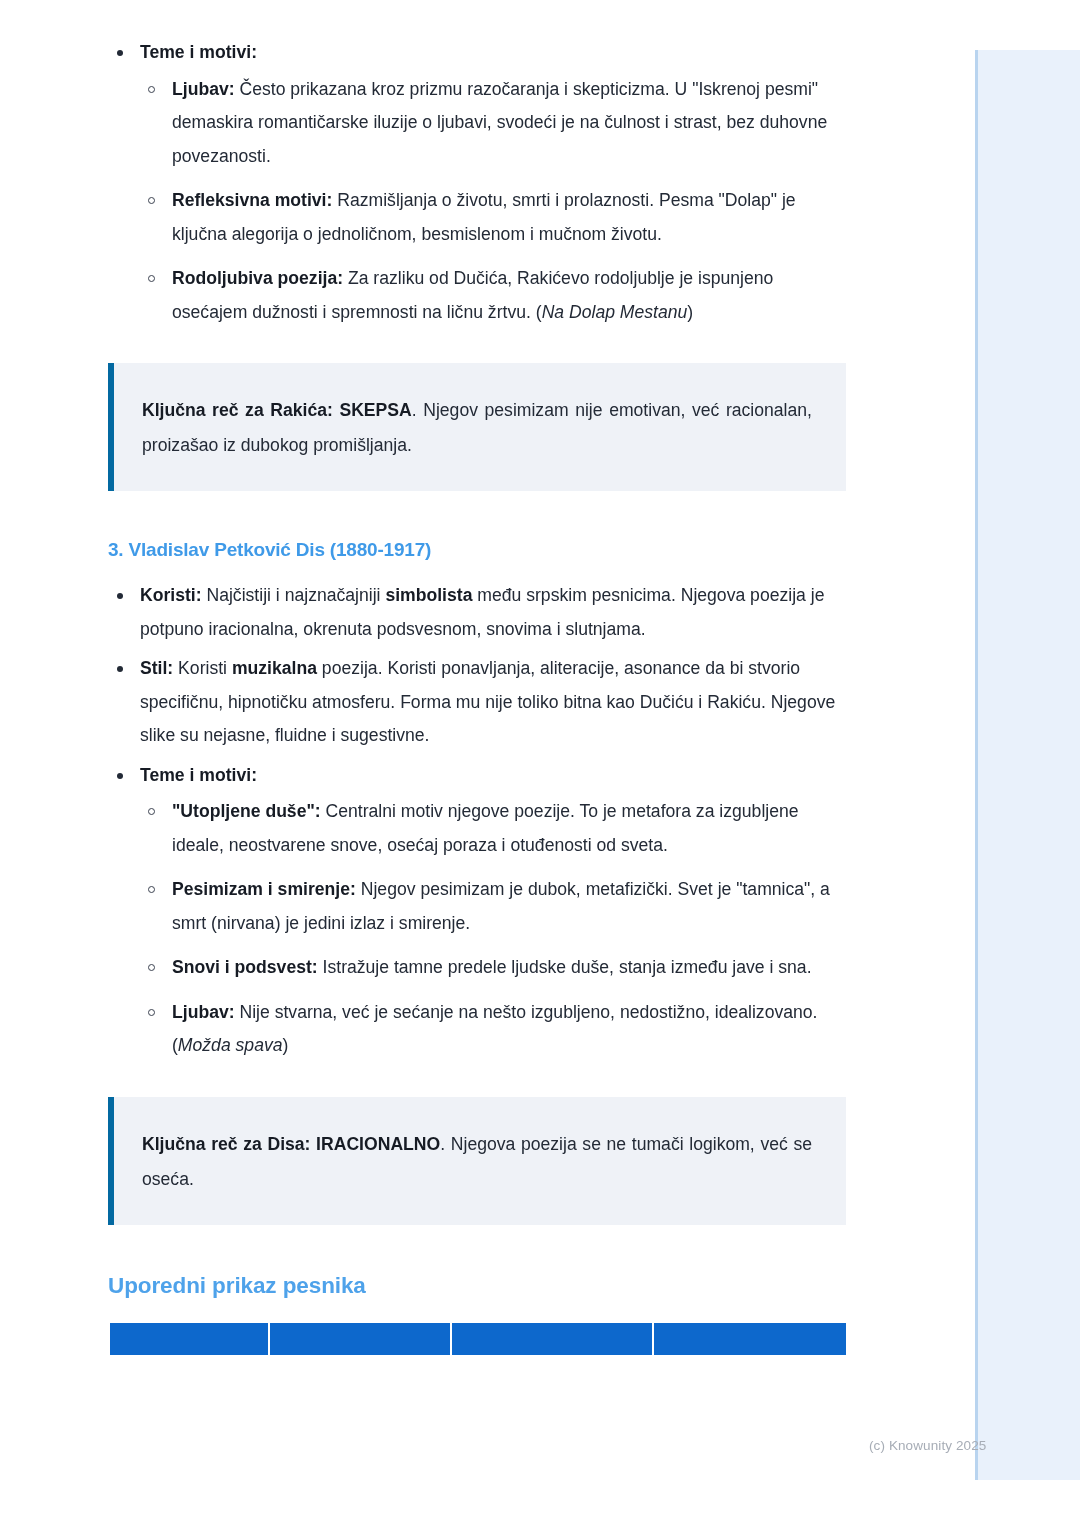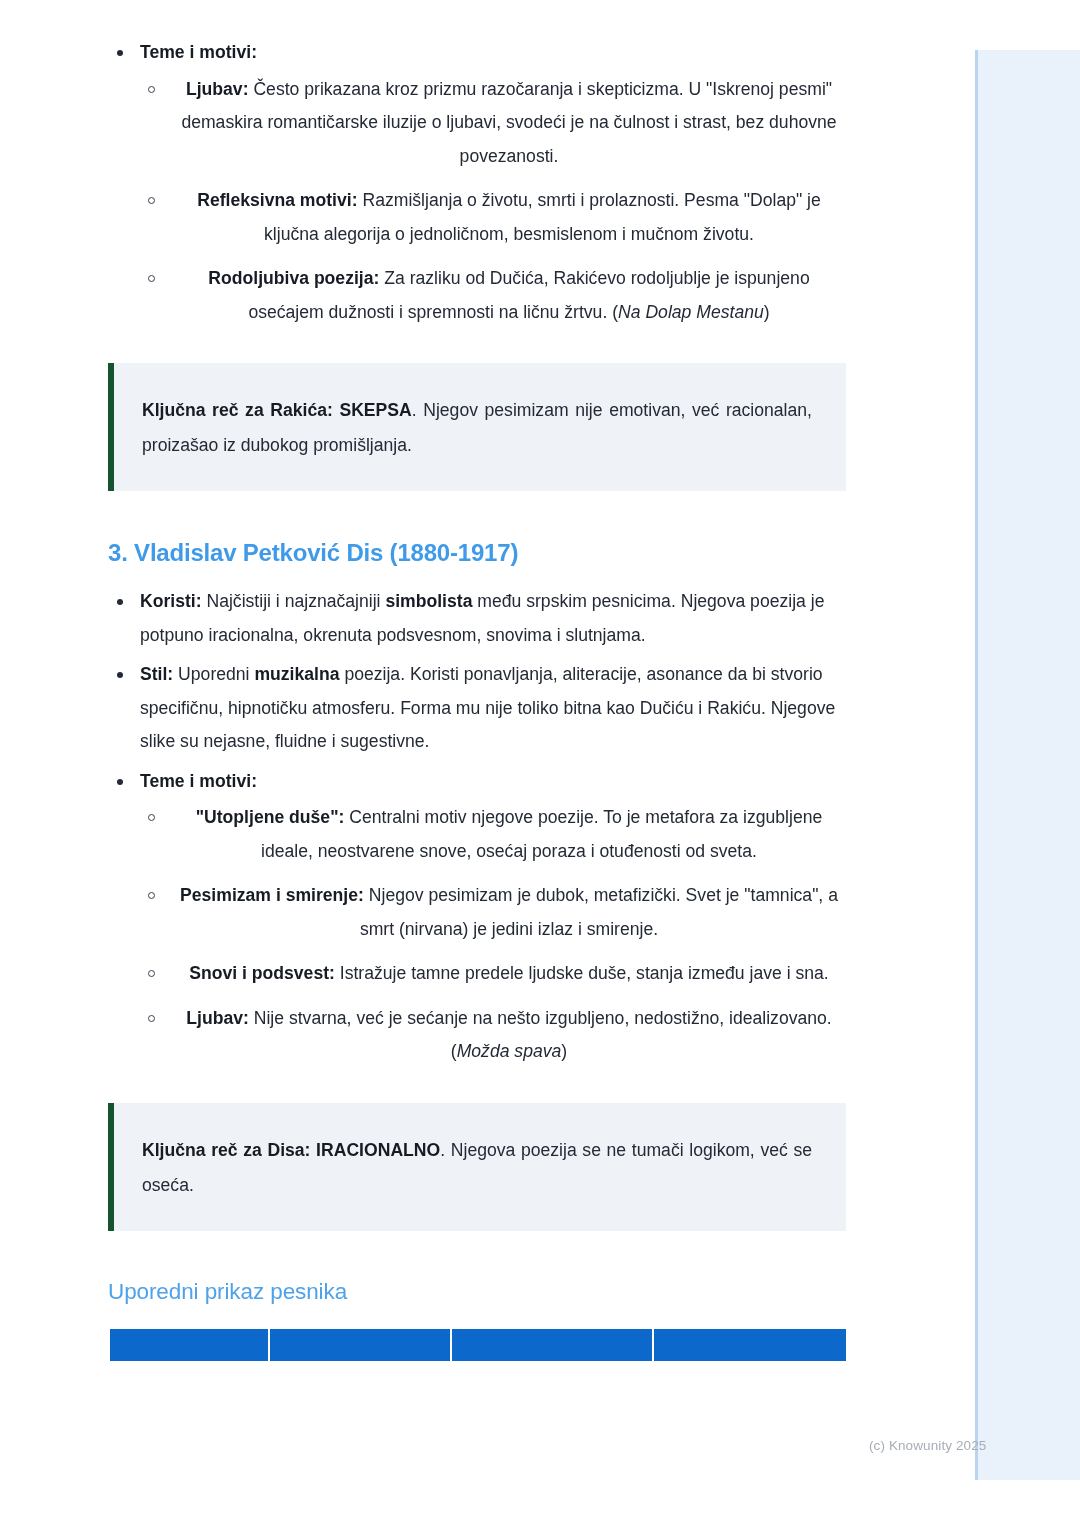--- a/index.html
+++ b/index.html
@@ -75,21 +75,20 @@
     width: 6px;
     height: 6px;
     border-radius: 50%;
     background: #232a36;
   }
 
   ul.lvl2 {
     list-style: none;
     margin: 3px 0 0 0;
     padding: 0;
-    text-align: center;
   }
   ul.lvl2 > li {
     position: relative;
     padding-left: 32px;
     margin: 0 0 11px 0;
     font-size: 17.6px;
     line-height: 33.5px;
     color: #232a36;
   }
   ul.lvl2 > li::before {
@@ -104,43 +103,43 @@
     box-sizing: border-box;
     background: transparent;
   }
 
   b, strong { font-weight: 700; color: #161b24; }
   i, em { font-style: italic; }
 
   
   .callout {
     background: #eff2f7;
-    border-left: 6px solid #14532d;
+    border-left: 6px solid #0369a1;
     padding: 30px 34px 28px 28px;
     margin: 34px 0 0 0;
     width: 738px;
     box-sizing: border-box;
     font-size: 17.6px;
     line-height: 35px;
     text-align: justify;
     color: #232a36;
   }
 
   
   h2.section {
     color: #3f9ae8;
-    font-size: 24px;
+    font-size: 19px;
     font-weight: 700;
     margin: 48px 0 18px 0;
     letter-spacing: -0.2px;
   }
   h3.subsection {
     color: #4ea2ea;
     font-size: 22.5px;
-    font-weight: 400;
+    font-weight: 700;
     margin: 48px 0 22px 0;
     letter-spacing: -0.1px;
   }
 
   
   table.cmp {
     border-collapse: separate;
     border-spacing: 2px 0;
     width: 738px;
     table-layout: fixed;
@@ -191,21 +190,21 @@
       <b>Ključna reč za Rakića: SKEPSA</b><span>. Njegov pesimizam nije emotivan, već racionalan, proizašao iz dubokog promišljanja.</span>
     </div>
 
     <h2 class="section">3. Vladislav Petković Dis (1880-1917)</h2>
 
     <ul class="lvl1">
       <li>
         <b>Koristi:</b><span> Najčistiji i najznačajniji </span><b>simbolista</b><span> među srpskim pesnicima. Njegova poezija je potpuno iracionalna, okrenuta podsvesnom, snovima i slutnjama.</span>
       </li>
       <li>
-        <b>Stil:</b><span> Uporedni </span><b>muzikalna</b><span> poezija. Koristi ponavljanja, aliteracije, asonance da bi stvorio specifičnu, hipnotičku atmosferu. Forma mu nije toliko bitna kao Dučiću i Rakiću. Njegove slike su nejasne, fluidne i sugestivne.</span>
+        <b>Stil:</b><span> Koristi </span><b>muzikalna</b><span> poezija. Koristi ponavljanja, aliteracije, asonance da bi stvorio specifičnu, hipnotičku atmosferu. Forma mu nije toliko bitna kao Dučiću i Rakiću. Njegove slike su nejasne, fluidne i sugestivne.</span>
       </li>
       <li>
         <b>Teme i motivi:</b>
         <ul class="lvl2">
           <li>
             <b>"Utopljene duše":</b><span> Centralni motiv njegove poezije. To je metafora za izgubljene ideale, neostvarene snove, osećaj poraza i otuđenosti od sveta.</span>
           </li>
           <li>
             <b>Pesimizam i smirenje:</b><span> Njegov pesimizam je dubok, metafizički. Svet je "tamnica", a smrt (nirvana) je jedini izlaz i smirenje.</span>
           </li>

